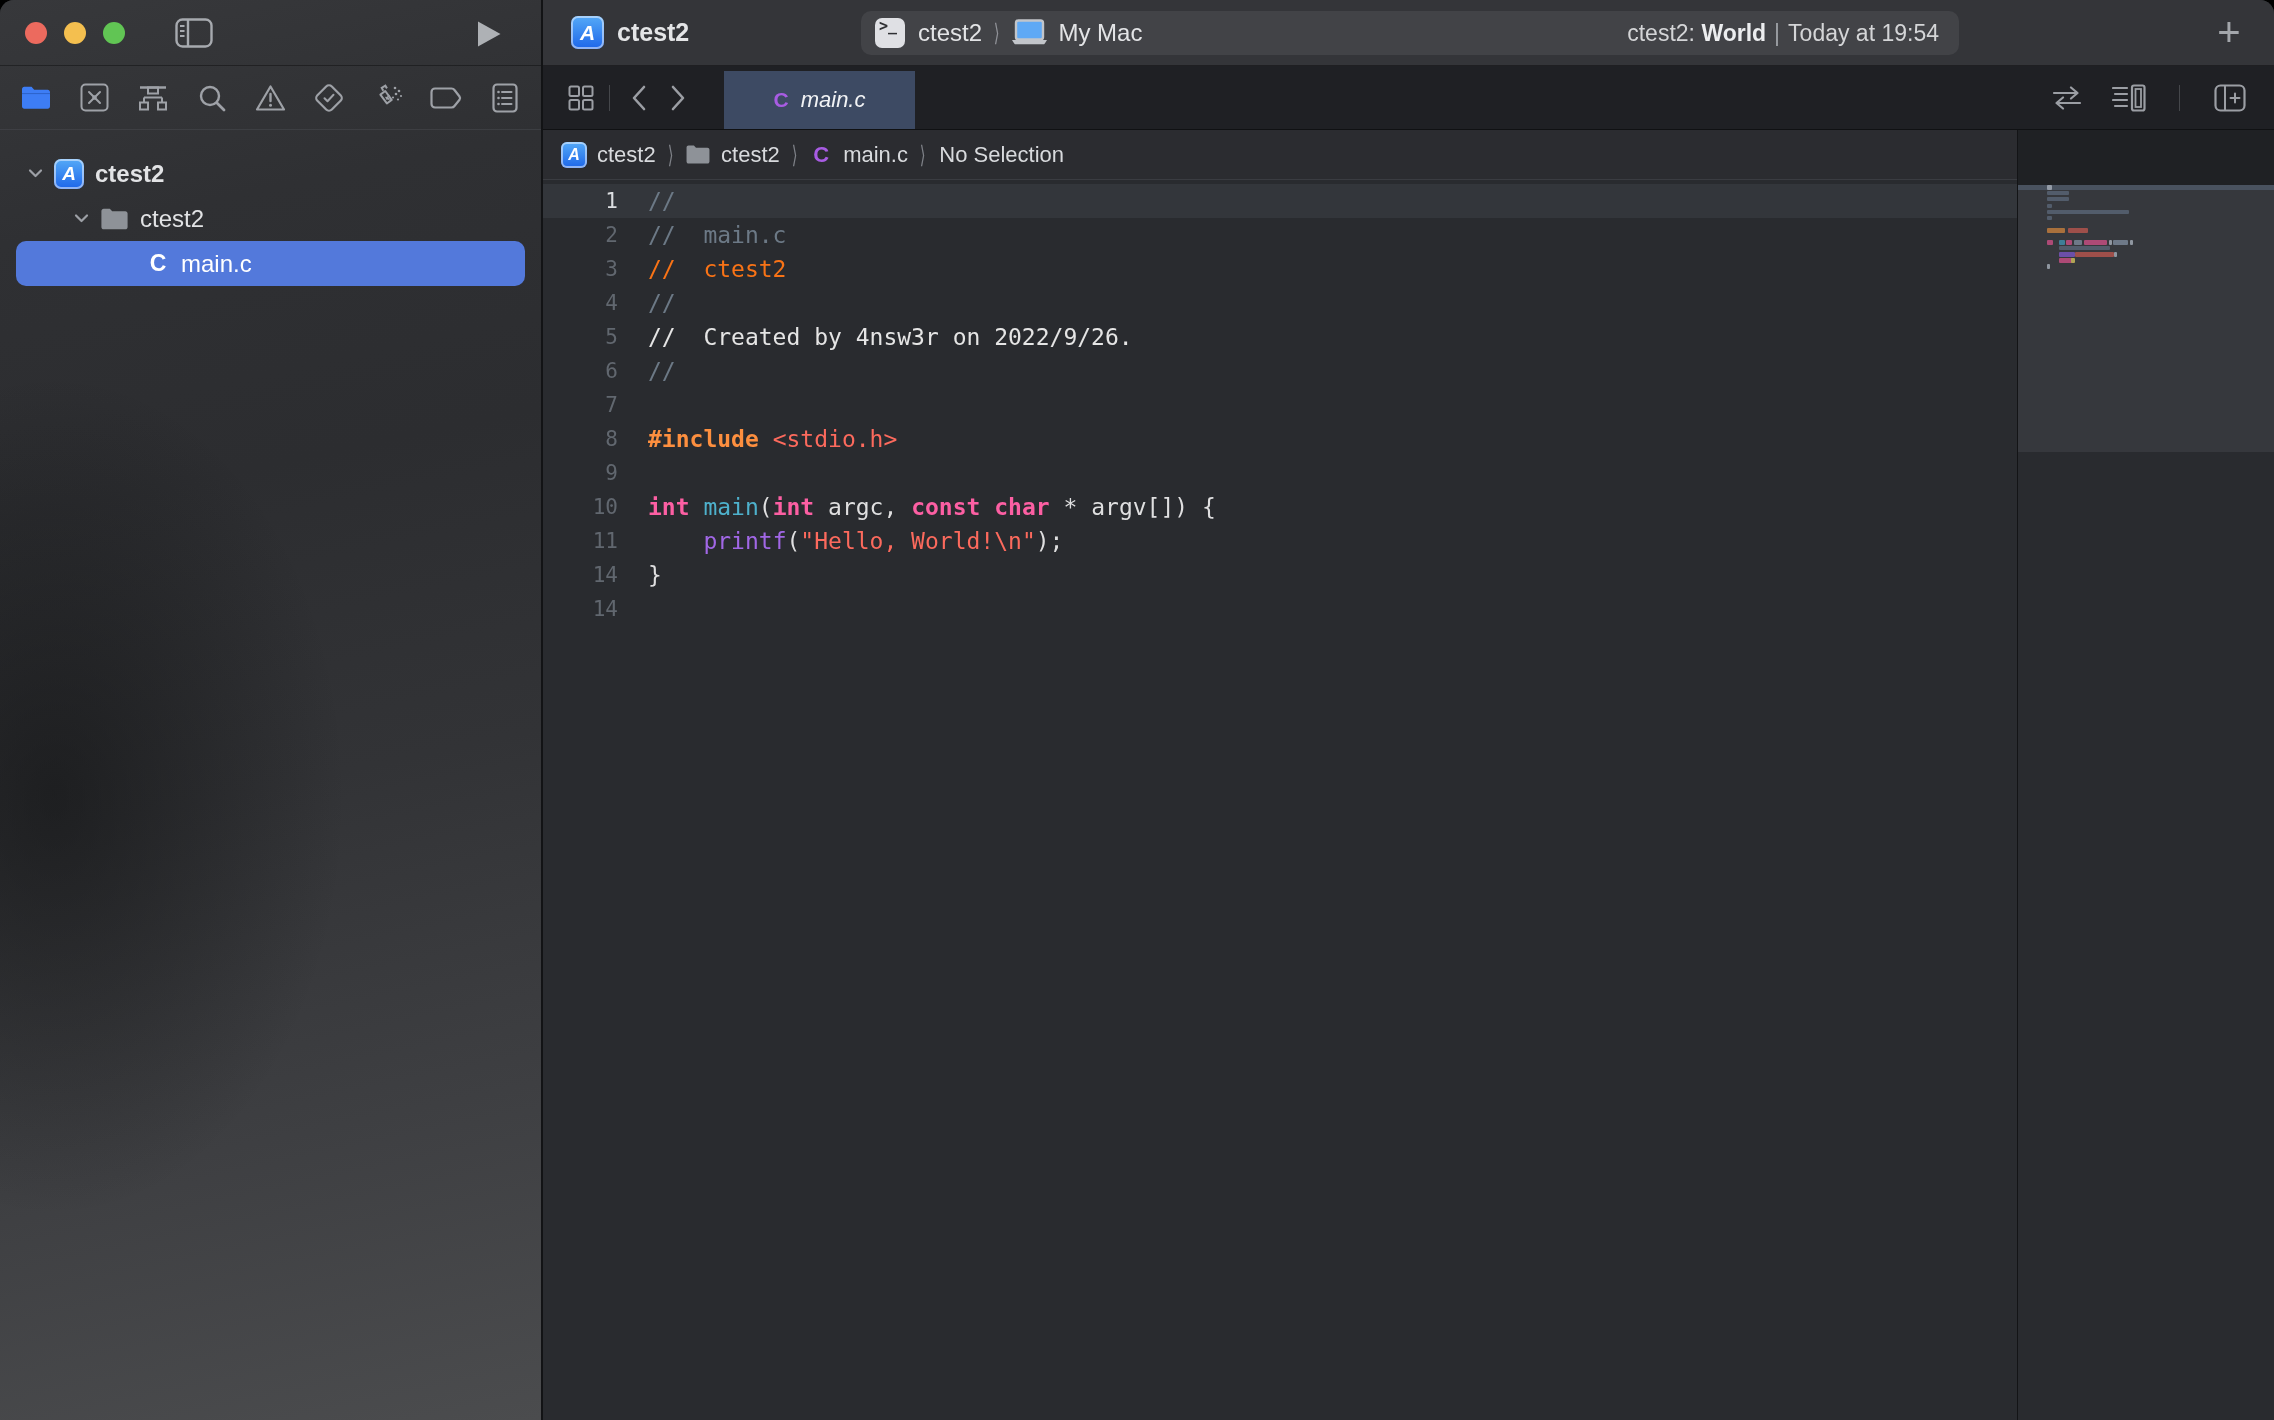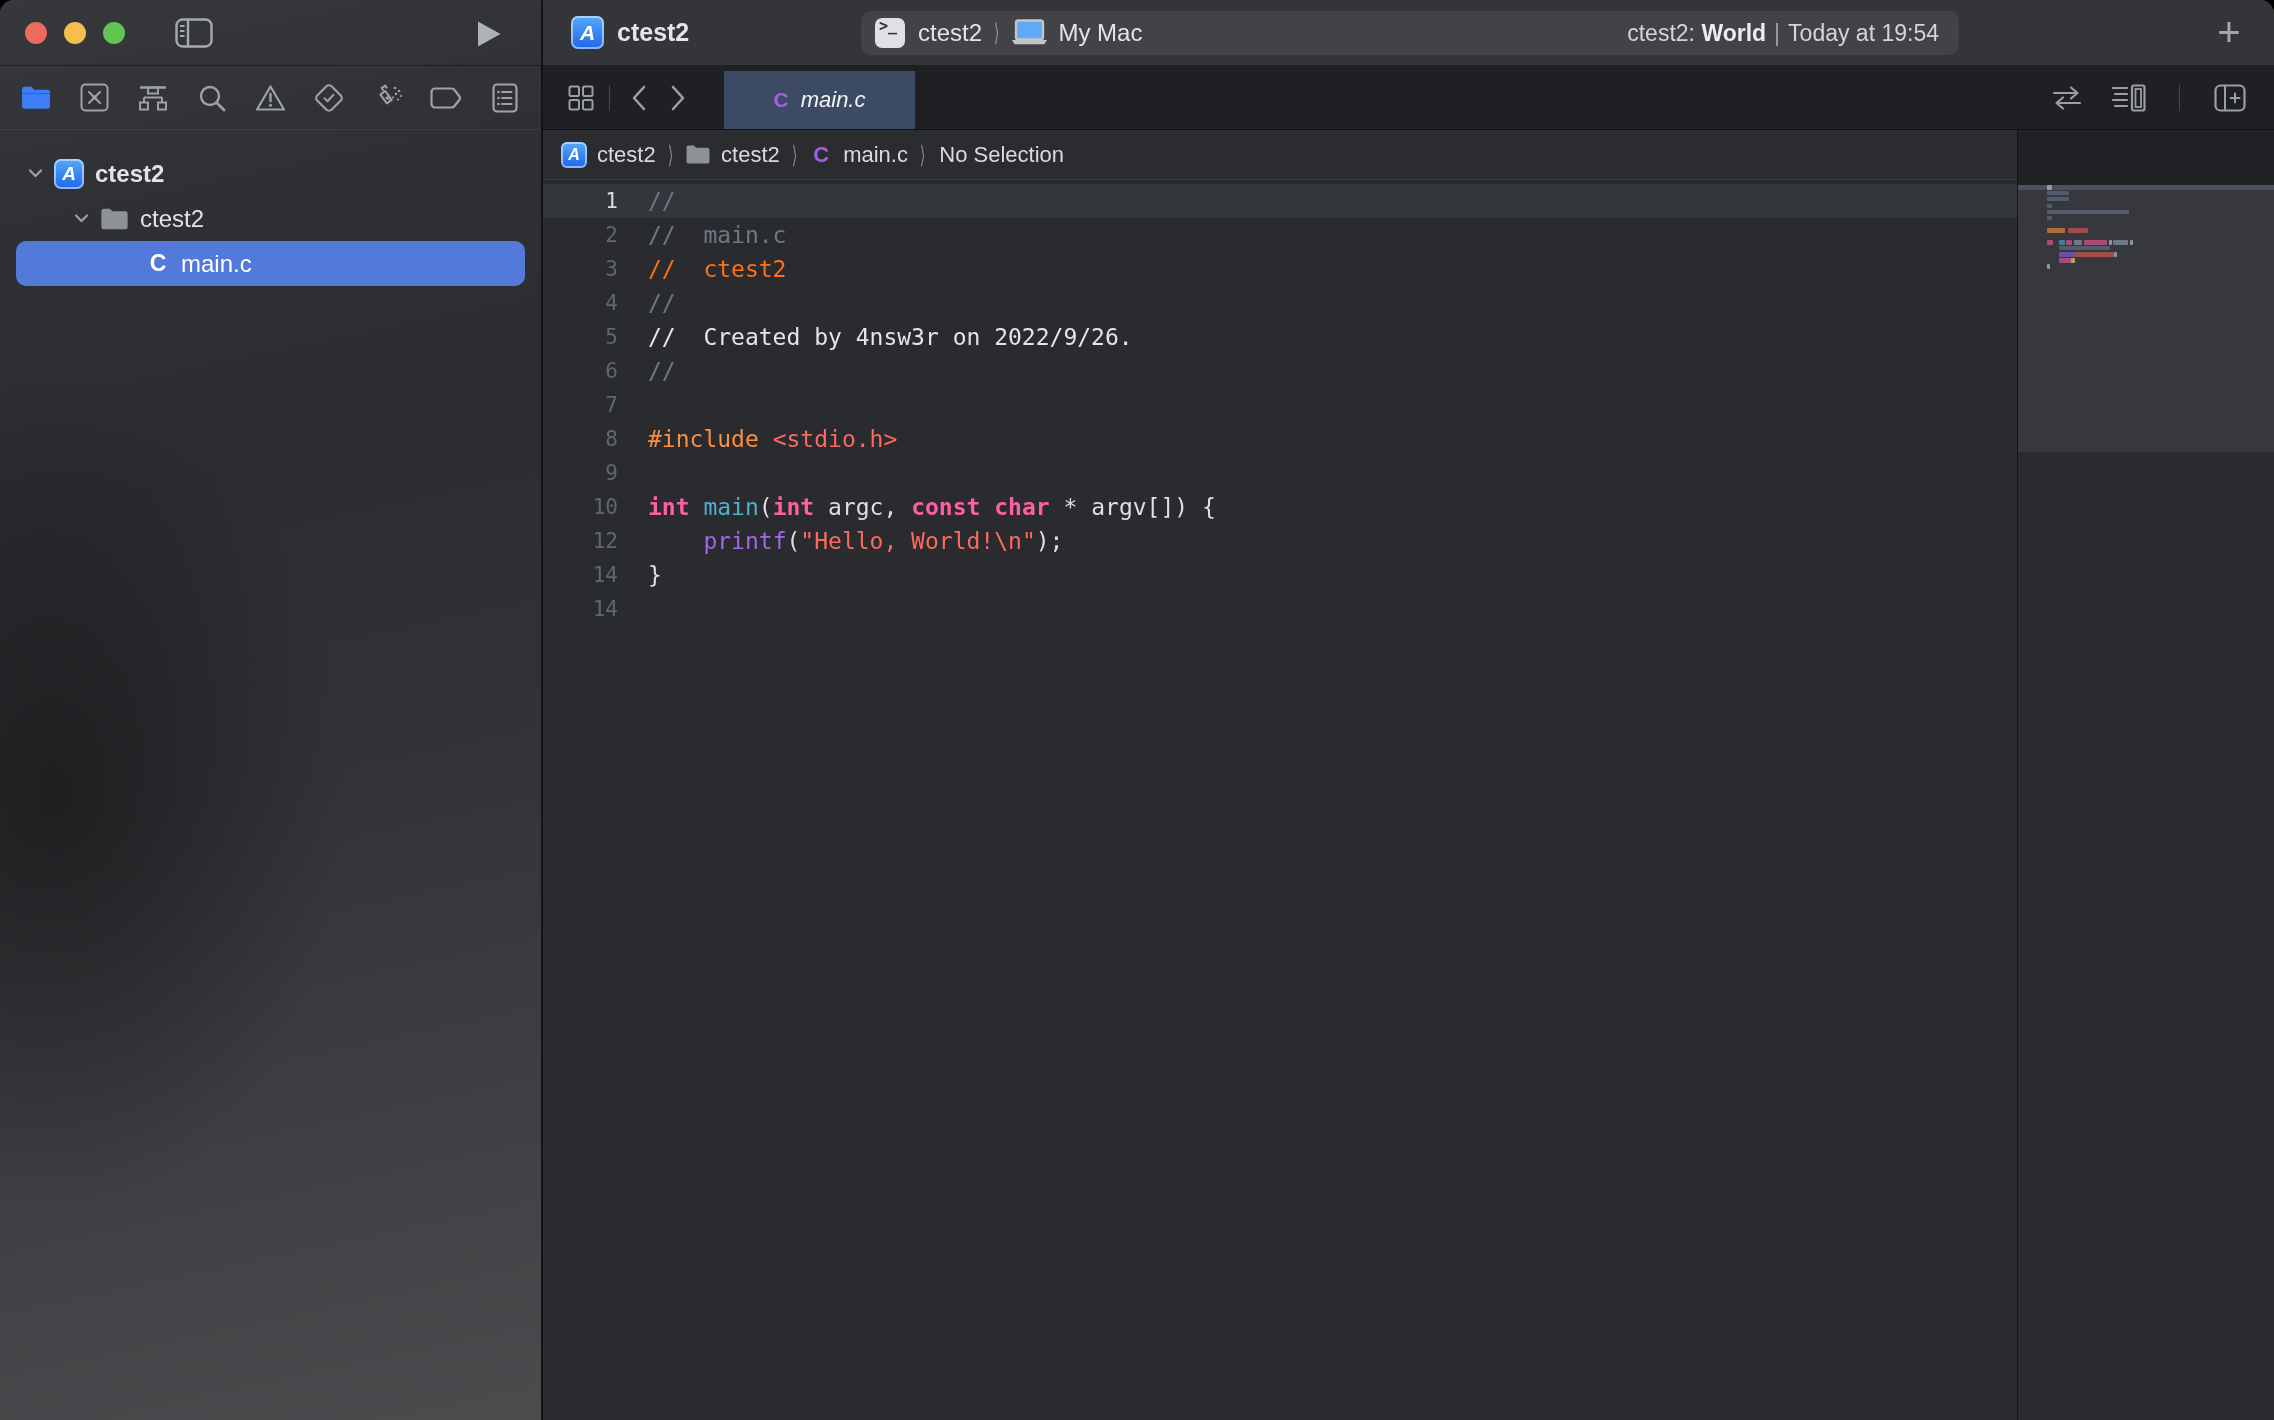--- a/index.html
+++ b/index.html
@@ -342,24 +342,24 @@
 
     <div class="editor">
       <div class="code-lines">
           <div class="code-line current"><span class="gutter-num">1</span><span class="code-text"><span style="color: rgb(108, 121, 134);">//</span></span></div>
           <div class="code-line"><span class="gutter-num">2</span><span class="code-text"><span style="color: rgb(108, 121, 134);">//  main.c</span></span></div>
           <div class="code-line"><span class="gutter-num">3</span><span class="code-text"><span style="color: #f97316;">//  ctest2</span></span></div>
           <div class="code-line"><span class="gutter-num">4</span><span class="code-text"><span style="color: rgb(108, 121, 134);">//</span></span></div>
           <div class="code-line"><span class="gutter-num">5</span><span class="code-text"><span style="color: #e5e5e5;">//  Created by 4nsw3r on 2022/9/26.</span></span></div>
           <div class="code-line"><span class="gutter-num">6</span><span class="code-text"><span style="color: rgb(108, 121, 134);">//</span></span></div>
           <div class="code-line"><span class="gutter-num">7</span><span class="code-text"></span></div>
-          <div class="code-line"><span class="gutter-num">8</span><span class="code-text"><span style="color: rgb(253, 143, 63); font-weight: 400;">#include</span><span style="color: rgb(223, 223, 224);"> </span><span style="color: rgb(252, 106, 93);">&lt;stdio.h&gt;</span></span></div>
+          <div class="code-line"><span class="gutter-num">8</span><span class="code-text"><span style="color: rgb(253, 143, 63); font-weight: 700;">#include</span><span style="color: rgb(223, 223, 224);"> </span><span style="color: rgb(252, 106, 93);">&lt;stdio.h&gt;</span></span></div>
           <div class="code-line"><span class="gutter-num">9</span><span class="code-text"></span></div>
           <div class="code-line"><span class="gutter-num">10</span><span class="code-text"><span style="color: rgb(252, 95, 163); font-weight: 700;">int</span><span style="color: rgb(223, 223, 224);"> </span><span style="color: rgb(78, 177, 204);">main</span><span style="color: rgb(223, 223, 224);">(</span><span style="color: rgb(252, 95, 163); font-weight: 700;">int</span><span style="color: rgb(223, 223, 224);"> argc, </span><span style="color: rgb(252, 95, 163); font-weight: 700;">const</span><span style="color: rgb(223, 223, 224);"> </span><span style="color: rgb(252, 95, 163); font-weight: 700;">char</span><span style="color: rgb(223, 223, 224);"> * argv[]) {</span></span></div>
-          <div class="code-line"><span class="gutter-num">12</span><span class="code-text"><span style="color: rgb(223, 223, 224);">    </span><span style="color: rgb(161, 103, 230);">printf</span><span style="color: rgb(223, 223, 224);">(</span><span style="color: rgb(252, 106, 93);">"Hello, World!\n"</span><span style="color: rgb(223, 223, 224);">);</span></span></div>
+          <div class="code-line"><span class="gutter-num">11</span><span class="code-text"><span style="color: rgb(223, 223, 224);">    </span><span style="color: rgb(161, 103, 230);">printf</span><span style="color: rgb(223, 223, 224);">(</span><span style="color: rgb(252, 106, 93);">"Hello, World!\n"</span><span style="color: rgb(223, 223, 224);">);</span></span></div>
           <div class="code-line"><span class="gutter-num">14</span><span class="code-text"><span style="color: rgb(223, 223, 224);">}</span></span></div>
           <div class="code-line"><span class="gutter-num">14</span><span class="code-text"></span></div>
         </div>
     </div>
 
     <div class="right-panel-divider" style="position:absolute;"></div>
     <div class="right-panel">
         <div class="mm-block" style="top: 0px; height: 56px; background: rgb(31, 33, 36);"></div>
         <div class="mm-block" style="top: 56px; height: 266px; background: rgb(54, 56, 61);"></div>
         <div class="mm-block" style="top: 322px; bottom: 0px; background: rgb(41, 43, 47);"></div>

